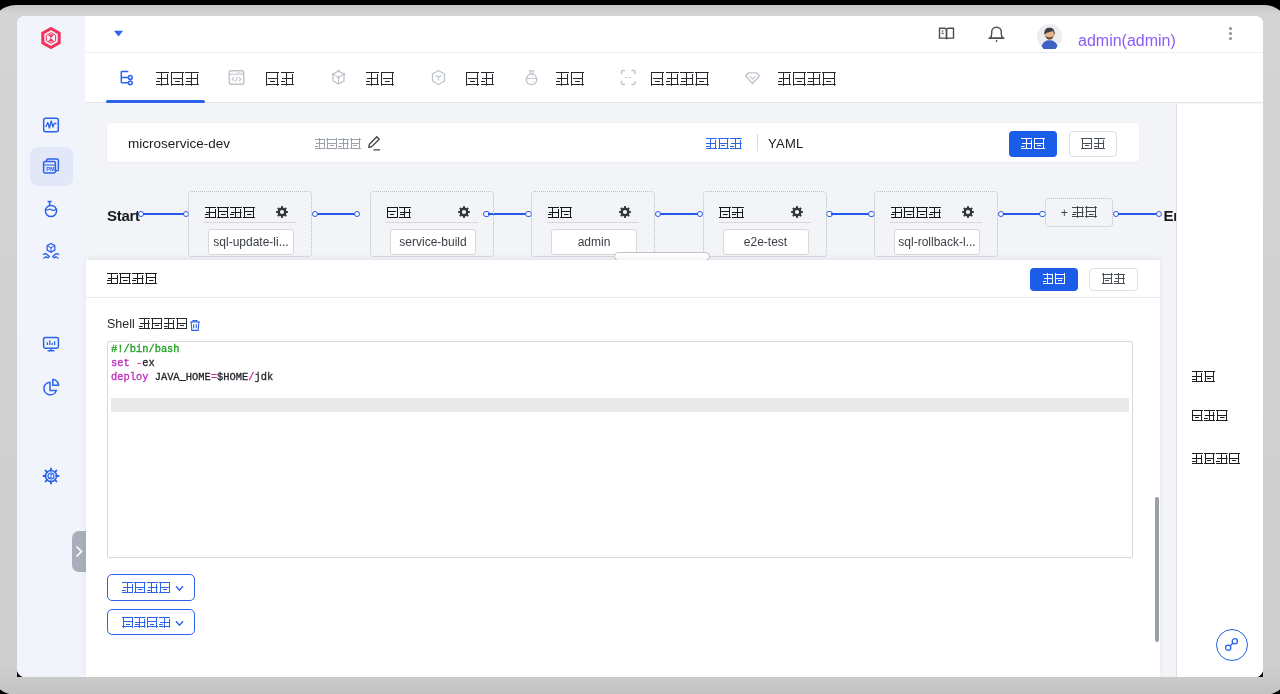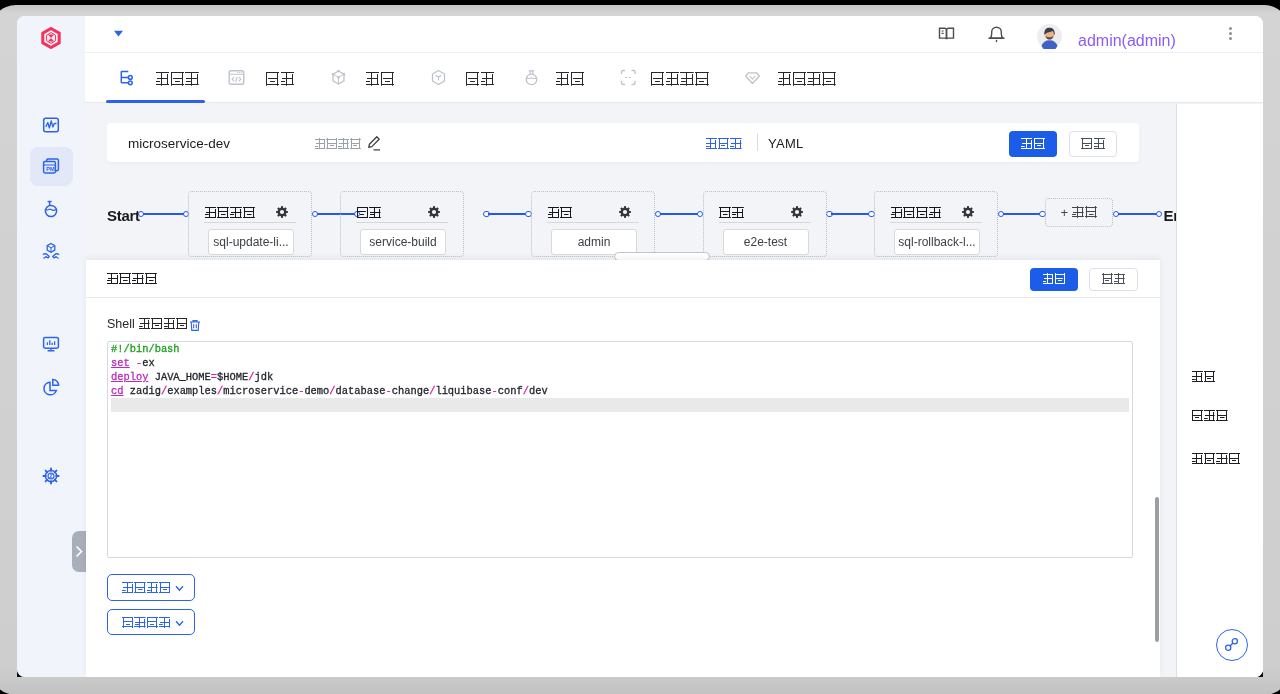--- a/index.html
+++ b/index.html
@@ -38,21 +38,21 @@
 .ccirc{position:absolute;width:6.4px;height:6.4px;border:1.7px solid #2359ec;background:#fff;border-radius:50%;top:194.9px;}
 
 .btnp{position:absolute;background:#1b5ce8;color:#fff;border-radius:4px;font-size:12.5px;text-align:center;}
 .btnw{position:absolute;background:#fff;color:#494f57;border:1px solid #dcdfe6;border-radius:4px;font-size:12.5px;text-align:center;}
 .btno{position:absolute;background:#fff;color:#2b63ea;border:1px solid #2b63ea;border-radius:5px;font-size:12.5px;}
 
 #panel{position:absolute;left:69px;top:244px;width:1074px;height:417px;background:#fff;box-shadow:0 -2px 6px rgba(0,0,0,0.06);}
 #codebox{position:absolute;left:21px;top:81px;width:1026px;height:217px;background:#fff;border:1px solid #d5d8dd;border-radius:2px;
  font-family:"Liberation Mono",monospace;font-size:10.4px;line-height:13.9px;color:#1f2328;-webkit-text-stroke:0.3px currentColor;}
 .cl{position:absolute;left:3px;width:1018px;height:13.9px;white-space:pre;}
-.kw{color:#bb2cbb;text-decoration:underline;}.grn{color:#1da11d;margin-top:45px;}.op{color:#d9219d;}.num{color:#2929e8;}
+.kw{color:#bb2cbb;}.grn{color:#1da11d;margin-top:45px;}.op{color:#d9219d;}.num{color:#2929e8;}
 </style>
 </head>
 <body>
 <div id="ring"></div>
 <div class="cwedge" style="left:17px;top:665px;"></div>
 <div class="cwedge" style="left:1251px;top:665px;"></div>
 <div id="app">
   <div id="main"></div>
   <div id="topbar">
     <svg class="ic" style="left:29px;top:14px;" width="9" height="7" viewBox="0 0 9 7">
@@ -212,21 +212,21 @@
       <div class="cline" style="left:1100.8px;width:39.0px;"></div>
       <div class="ccirc" style="left:1138.7px;"></div>
     <div class="stage" style="left:171px;">
       <div class="stitle"><i class="za"></i><i class="zb"></i><i class="za"></i><i class="zb"></i></div>
       <svg class="sgear" width="12" height="12" viewBox="0 0 12 12" fill="#33373d">
           <path fill-rule="evenodd" d="M5.03 0.18A5.9 5.9 0 0 1 6.97 0.18L7.10 1.64A4.5 4.5 0 0 1 8.31 2.14L9.43 1.20A5.9 5.9 0 0 1 10.80 2.57L9.86 3.69A4.5 4.5 0 0 1 10.36 4.90L11.82 5.03A5.9 5.9 0 0 1 11.82 6.97L10.36 7.10A4.5 4.5 0 0 1 9.86 8.31L10.80 9.43A5.9 5.9 0 0 1 9.43 10.80L8.31 9.86A4.5 4.5 0 0 1 7.10 10.36L6.97 11.82A5.9 5.9 0 0 1 5.03 11.82L4.90 10.36A4.5 4.5 0 0 1 3.69 9.86L2.57 10.80A5.9 5.9 0 0 1 1.20 9.43L2.14 8.31A4.5 4.5 0 0 1 1.64 7.10L0.18 6.97A5.9 5.9 0 0 1 0.18 5.03L1.64 4.90A4.5 4.5 0 0 1 2.14 3.69L1.20 2.57A5.9 5.9 0 0 1 2.57 1.20L3.69 2.14A4.5 4.5 0 0 1 4.90 1.64L5.03 0.18ZM8.1 6A2.1 2.1 0 1 0 3.9 6A2.1 2.1 0 1 0 8.1 6Z"></path>
         </svg>
       <div class="sline"></div>
       <div class="sjob">sql-update-li...</div>
     </div>
-    <div class="stage" style="left:323px;">
+    <div class="stage" style="left:353px;">
       <div class="stitle"><i class="zb"></i><i class="za"></i></div>
       <svg class="sgear" width="12" height="12" viewBox="0 0 12 12" fill="#33373d">
           <use href="#gearp"></use>
         </svg>
       <div class="sline"></div>
       <div class="sjob">service-build</div>
     </div>
     <div class="stage" style="left:514px;">
       <div class="stitle"><i class="za"></i><i class="zb"></i></div>
       <svg class="sgear" width="12" height="12" viewBox="0 0 12 12" fill="#33373d">
@@ -261,21 +261,20 @@
     <div class="abs" style="left:0;top:37px;width:1074px;height:1px;background:#e7e9ec;"></div>
     <div class="abs" style="left:21px;top:57px;font-size:12.5px;color:#26282c;">Shell <i class="za"></i><i class="zb"></i><i class="za"></i><i class="zb"></i></div>
     <svg class="ic" style="left:103px;top:59px;" width="12" height="13" viewBox="0 0 12 13" fill="none" stroke="#2b63ea" stroke-width="1.1">
       <path d="M1 3h10M4 3V1.6h4V3M2.2 3l.6 8.4h6.4l.6-8.4M4.7 5.2v4M7.3 5.2v4"></path>
     </svg>
     <div id="codebox">
       <div class="cl" style="top:56.3px;background:#e9e9e9;"></div>
       <div class="cl" style="top:1.4px;"><span class="grn">#!/bin/bash</span></div>
       <div class="cl" style="top:15.3px;"><span class="kw">set</span> <span class="op">-</span>ex</div>
       <div class="cl" style="top:29.3px;"><span class="kw">deploy</span> JAVA_HOME<span class="op">=</span>$HOME<span class="op">/</span>jdk</div>
-      <div class="cl" style="top:43.2px;"><span class="kw">cd</span> zadig<span class="op">/</span>examples<span class="op">/</span>microservice<span class="op">-</span>demo<span class="op">/</span>database<span class="op">-</span>change<span class="op">/</span>liquibase<span class="op">-</span>conf<span class="op">/</span>dev</div>
     </div>
     <div class="btno" style="left:20.5px;top:314px;width:88.5px;height:27px;">
       <span style="position:absolute;left:14px;top:6px;"><i class="za"></i><i class="zb"></i><i class="za"></i><i class="zb"></i></span>
       <svg style="position:absolute;right:10px;top:10px;" width="9" height="7" viewBox="0 0 9 7" fill="none" stroke="#2b63ea" stroke-width="1.4">
           <path d="M1 1.2l3.5 4L8 1.2"></path>
         </svg>
     </div>
     <div class="btno" style="left:20.5px;top:349px;width:88.5px;height:26px;">
       <span style="position:absolute;left:14px;top:5.5px;"><i class="zb"></i><i class="za"></i><i class="zb"></i><i class="za"></i></span>
       <svg style="position:absolute;right:10px;top:9.5px;" width="9" height="7" viewBox="0 0 9 7" fill="none" stroke="#2b63ea" stroke-width="1.4">

